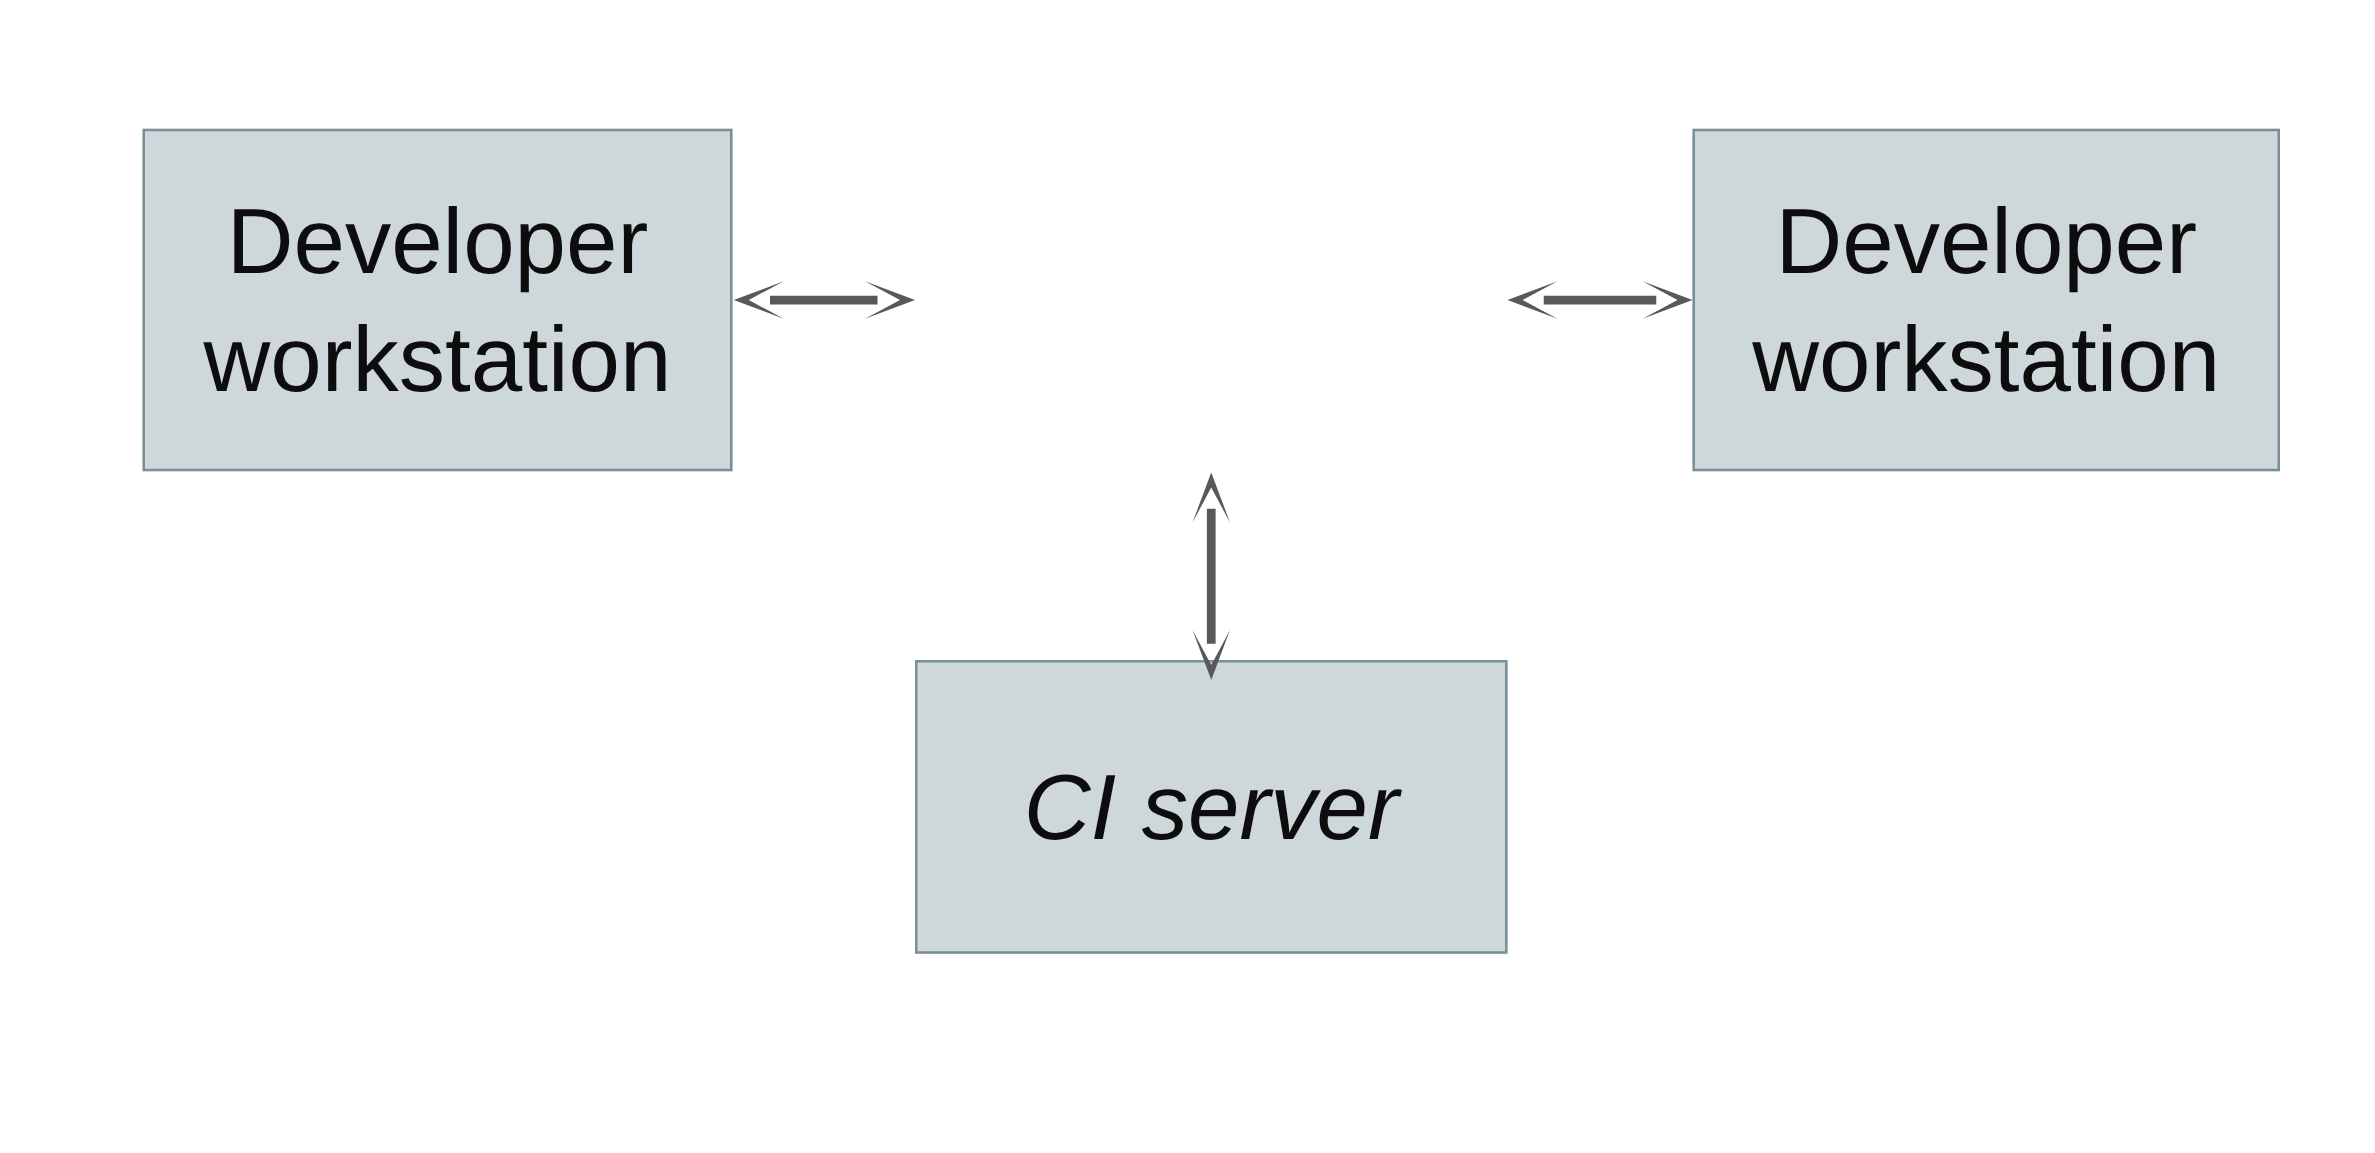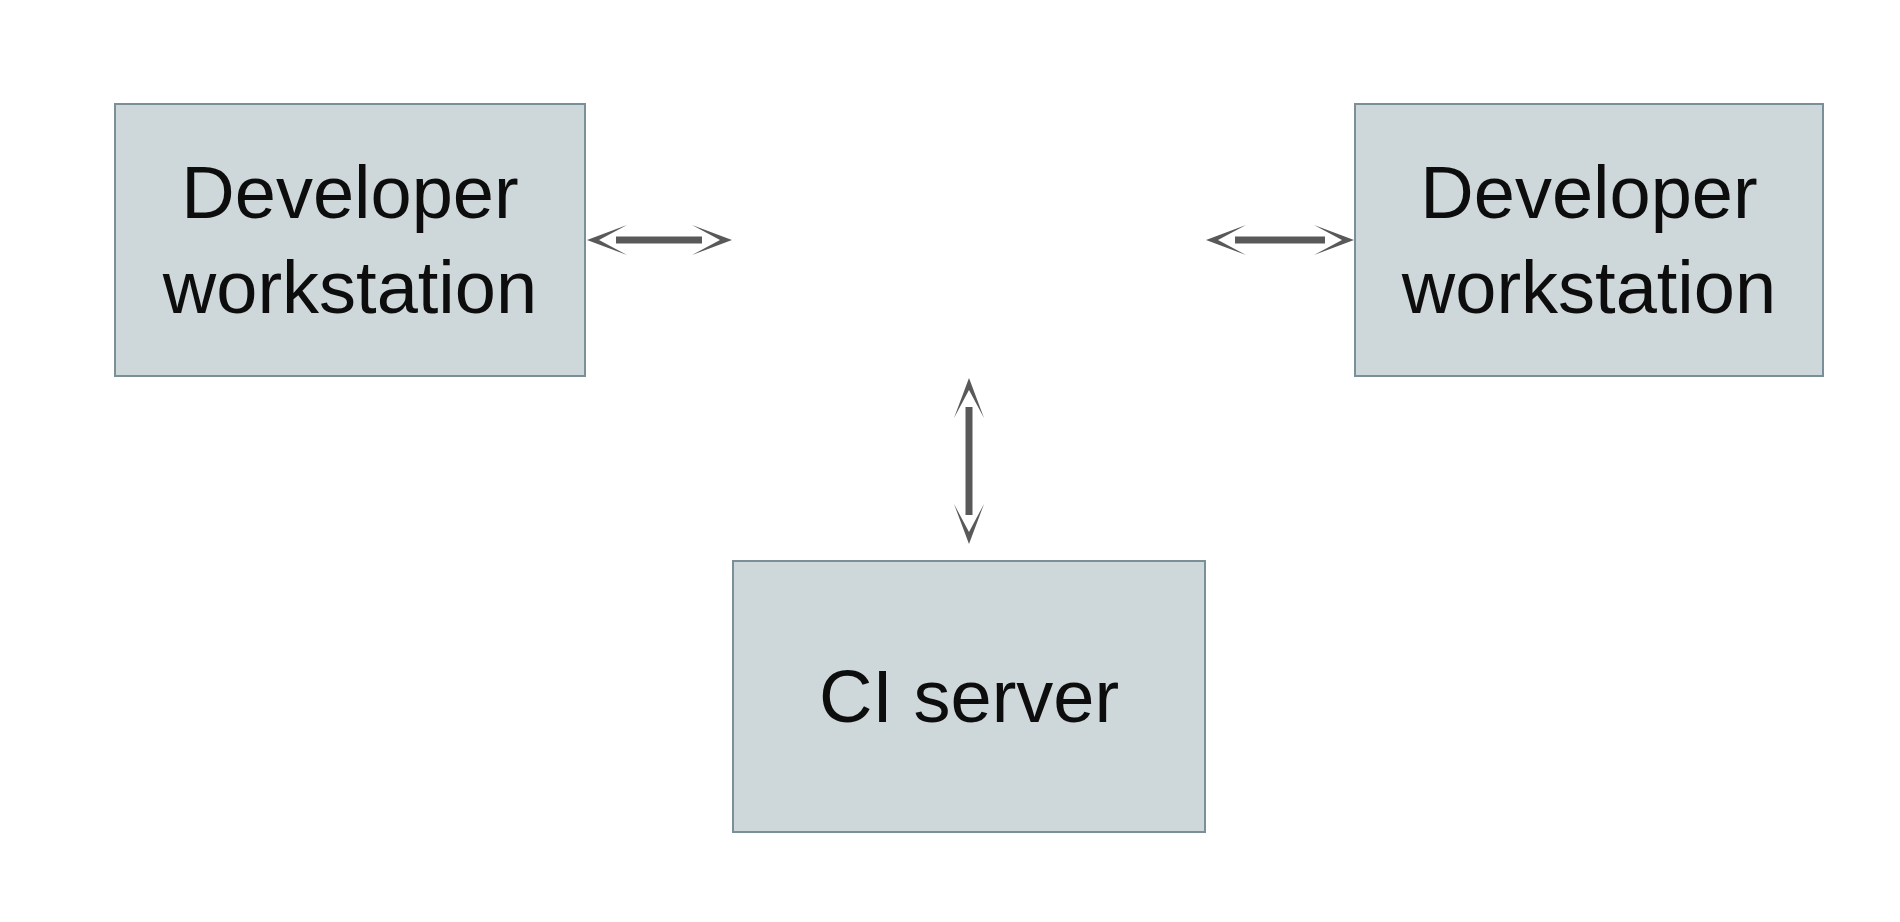--- a/index.html
+++ b/index.html
@@ -31,21 +31,21 @@
   .node-label {
     font-size: 74px;
     line-height: 95px;
     color: var(--text);
     text-align: center;
     letter-spacing: 0px;
   }
   .node-dev-left   { left: 90px;   top: 103px; width: 472px; height: 274px; }
   .node-cache      { left: 708px;  top: 103px; width: 474px; height: 274px; }
   .node-dev-right  { left: 1330px; top: 103px; width: 470px; height: 274px; }
-  .node-ci         { left: 708px;  top: 560px; width: 474px; height: 273px; }
+  .node-ci         { left: 708px;  top: 528px; width: 474px; height: 235px; font-style: italic; }
   .node-dev-left  .node-label { width: 440px; }
   .node-cache     .node-label { width: 400px; }
   .node-dev-right .node-label { width: 440px; }
   .node-ci        .node-label { width: 460px; }
   svg.arrows {
     position: absolute;
     left: 0; top: 0;
     width: 1900px; height: 922px;
     pointer-events: none;
   }

